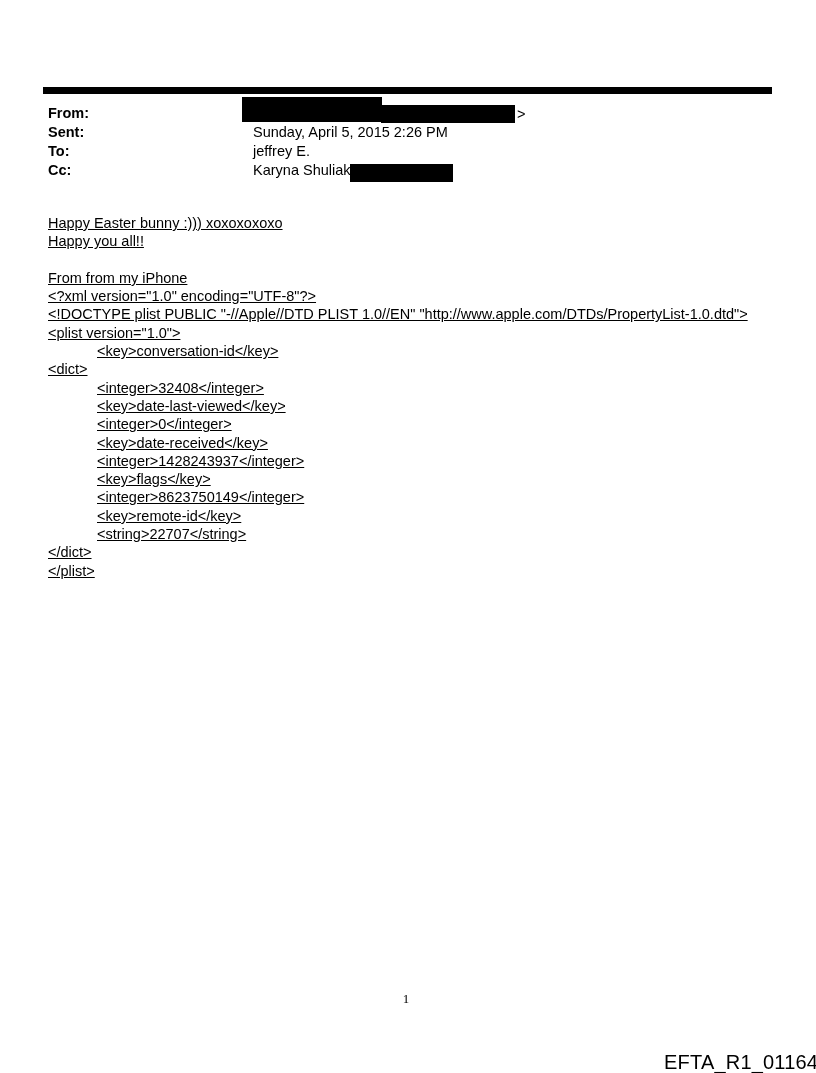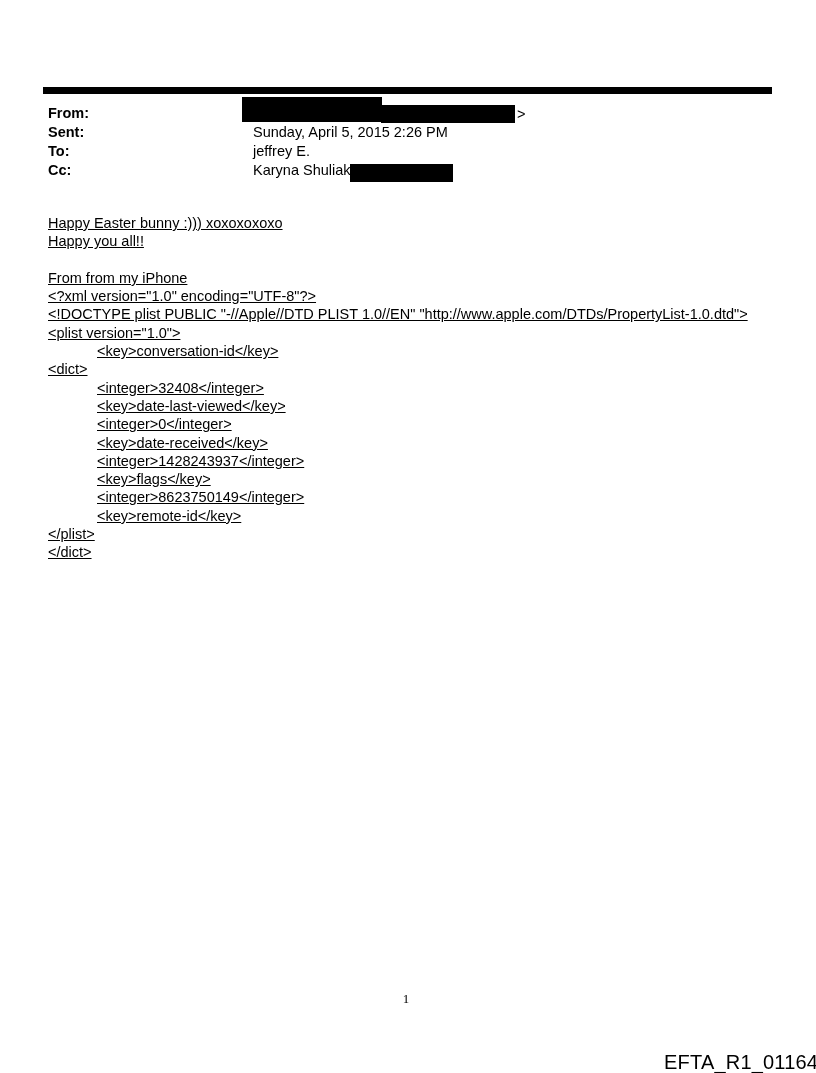--- a/index.html
+++ b/index.html
@@ -111,20 +111,21 @@
     <div class="line indent">&lt;key&gt;conversation-id&lt;/key&gt;</div>
     <div class="line">&lt;dict&gt;</div>
     <div class="line indent">&lt;integer&gt;32408&lt;/integer&gt;</div>
     <div class="line indent">&lt;key&gt;date-last-viewed&lt;/key&gt;</div>
     <div class="line indent">&lt;integer&gt;0&lt;/integer&gt;</div>
     <div class="line indent">&lt;key&gt;date-received&lt;/key&gt;</div>
     <div class="line indent">&lt;integer&gt;1428243937&lt;/integer&gt;</div>
     <div class="line indent">&lt;key&gt;flags&lt;/key&gt;</div>
     <div class="line indent">&lt;integer&gt;8623750149&lt;/integer&gt;</div>
     <div class="line indent">&lt;key&gt;remote-id&lt;/key&gt;</div>
+    <div class="line indent">&lt;string&gt;22707&lt;/string&gt;</div>
+    <div class="line">&lt;/dict&gt;</div>
     <div class="line">&lt;/plist&gt;</div>
-    <div class="line">&lt;/dict&gt;</div>
   </div>
 
   <div class="page-number">1</div>
   <div class="bates">EFTA_R1_01164306</div>
 
 </div>
 
 </body></html>

